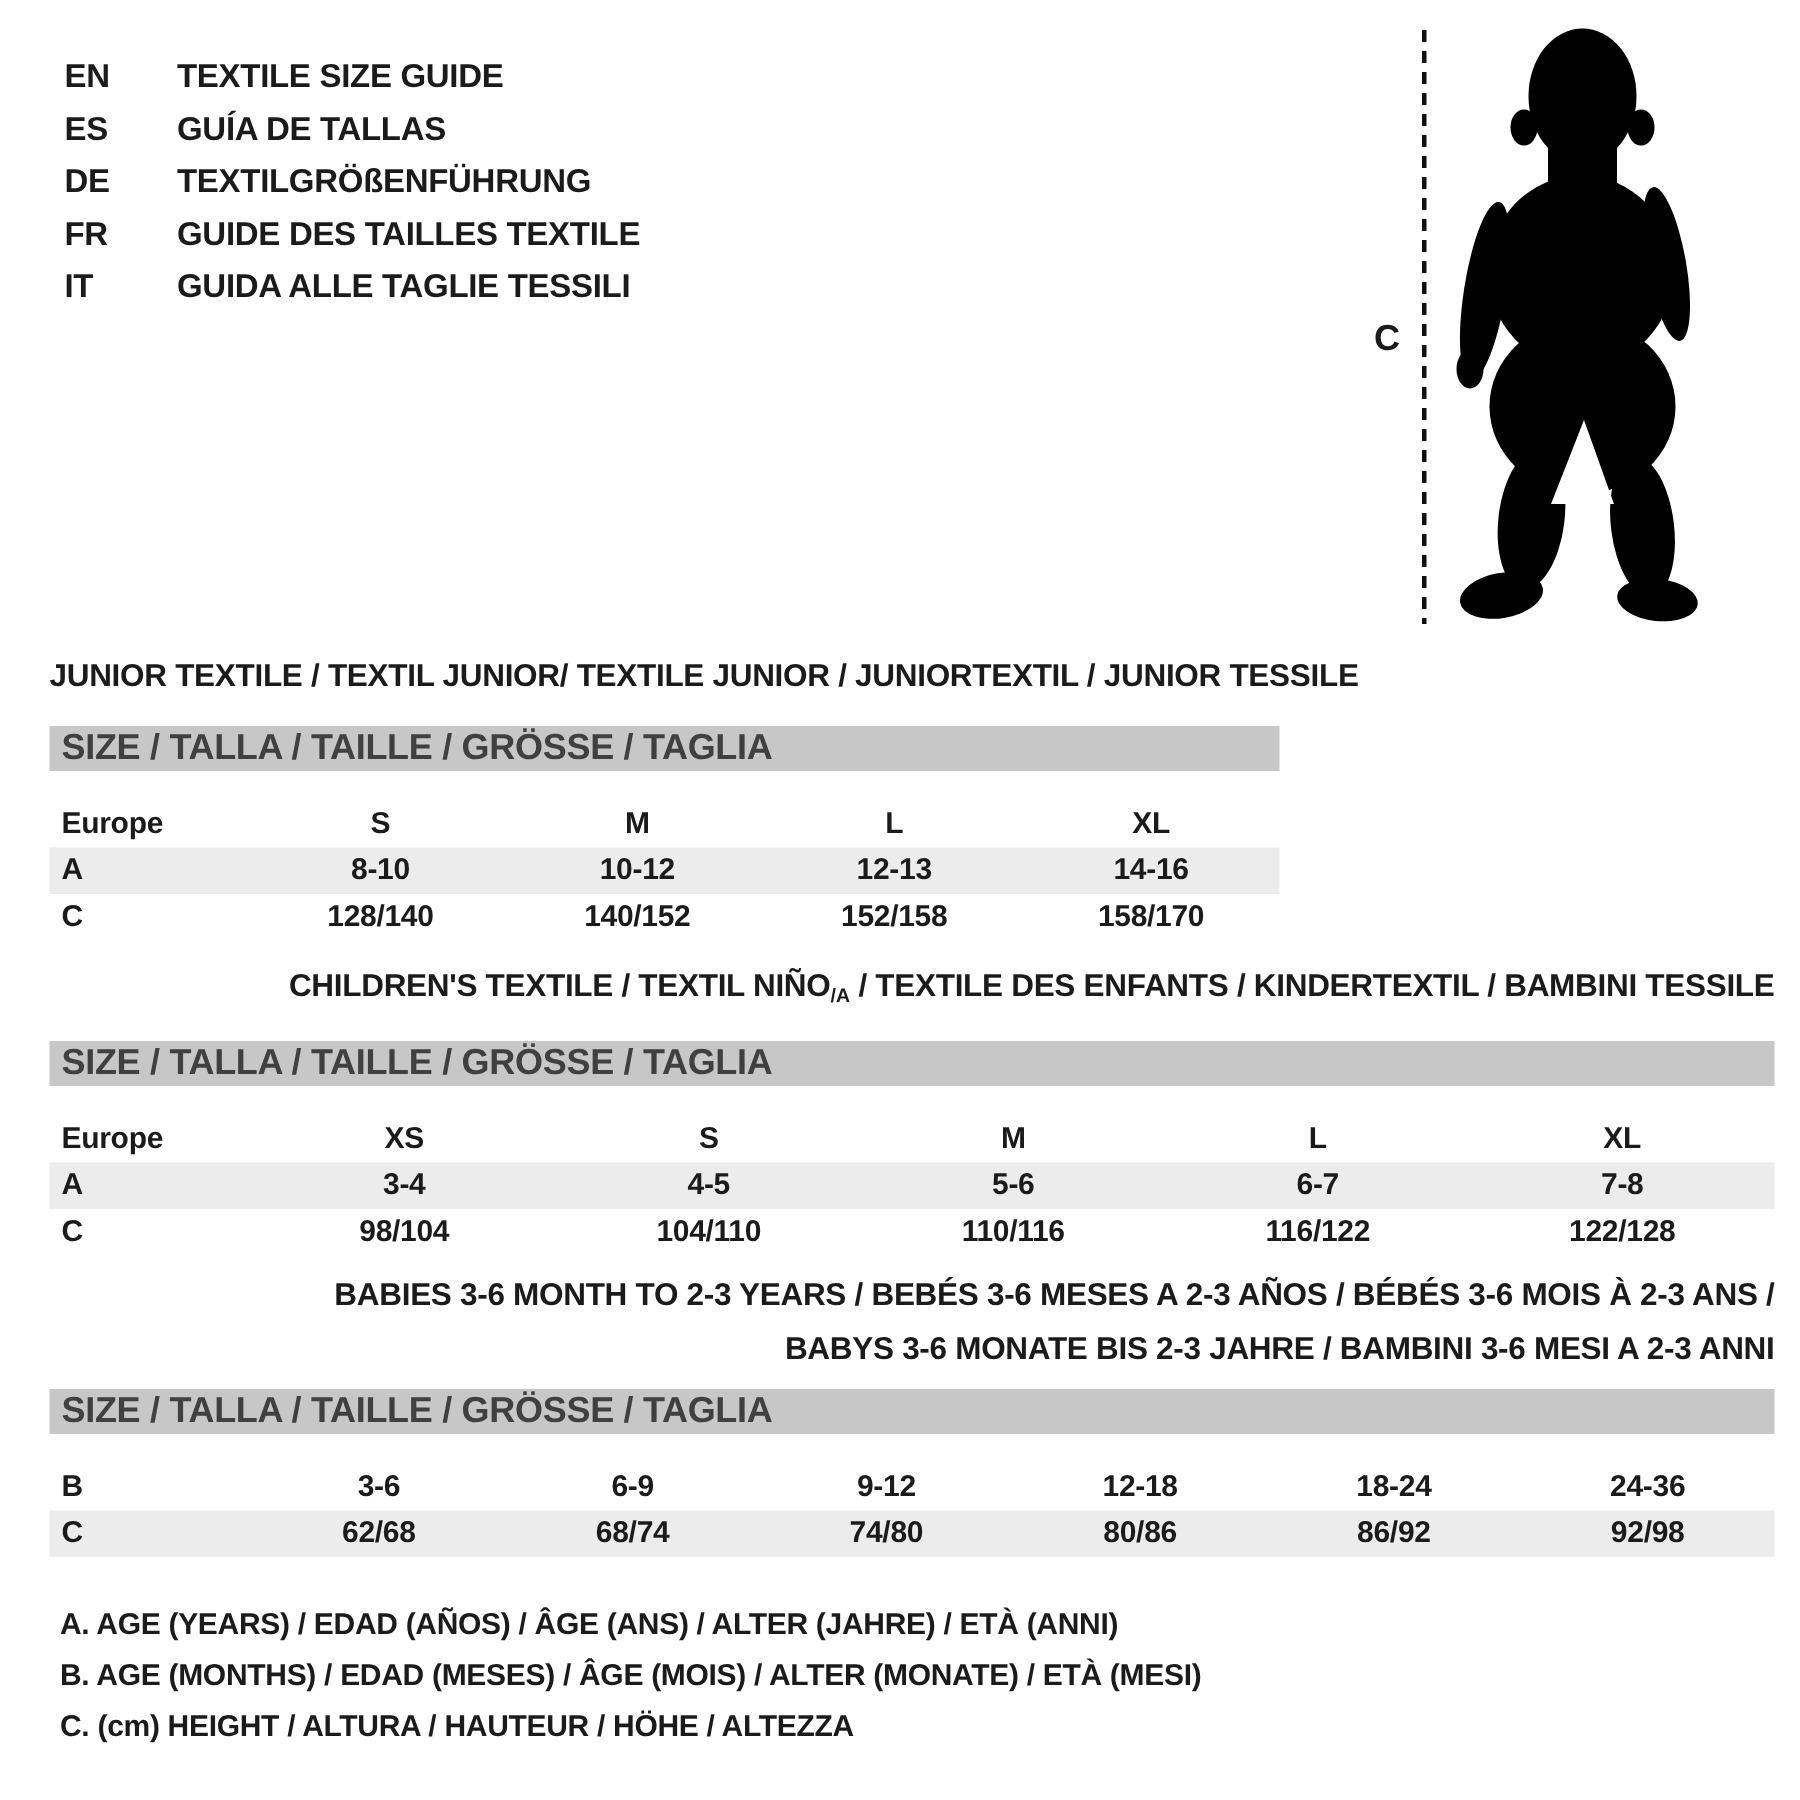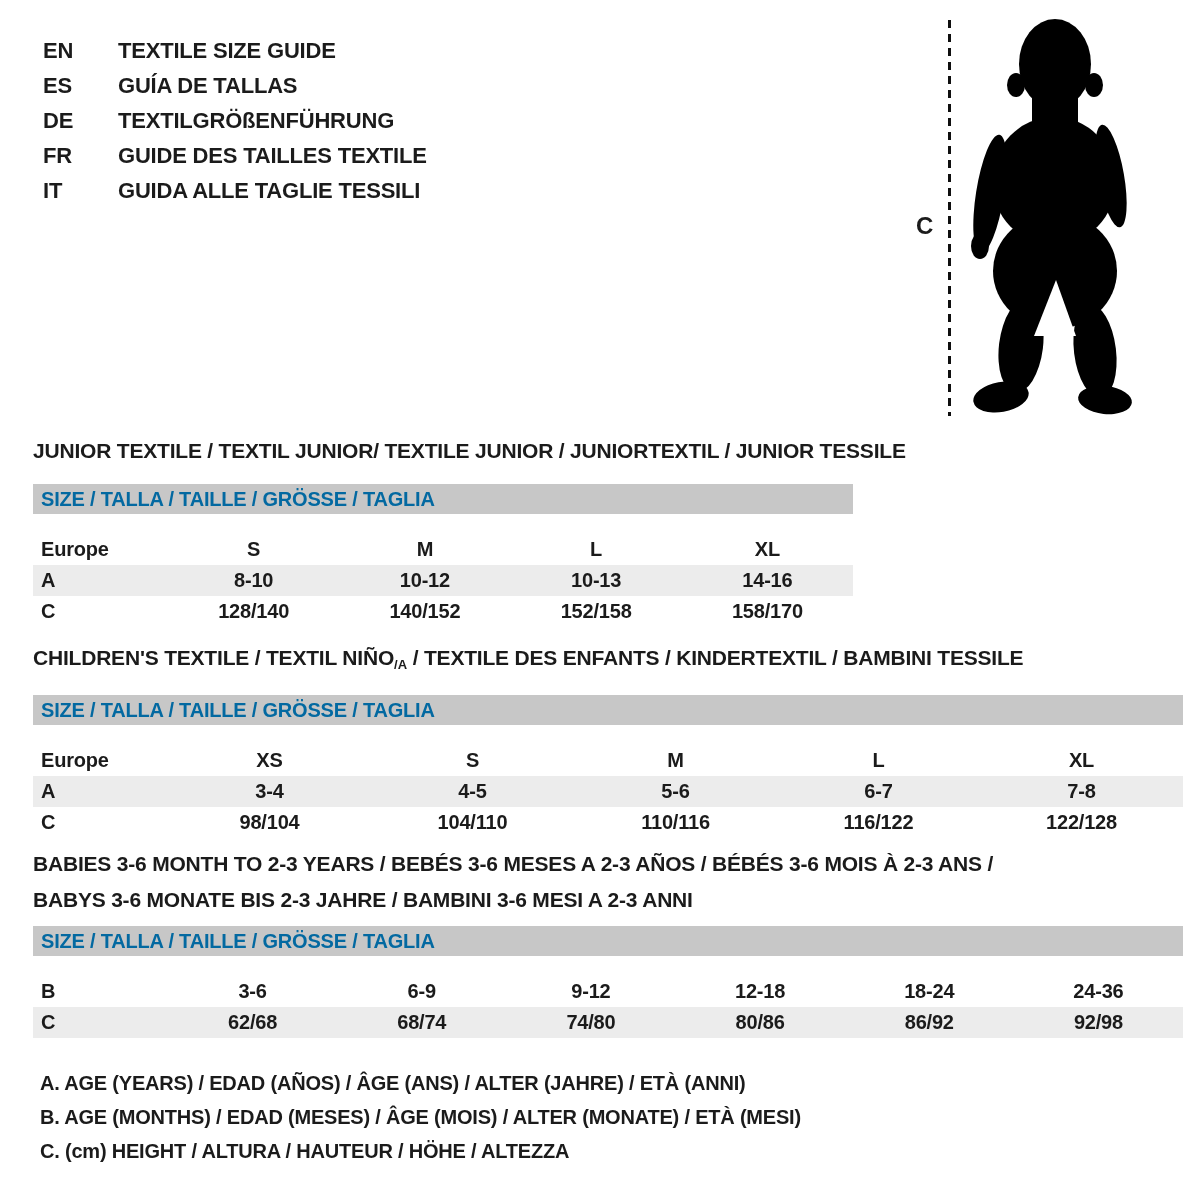--- a/index.html
+++ b/index.html
@@ -20,28 +20,28 @@
     position:absolute;left:48px;top:4px;width:3px;height:396px;
     background:repeating-linear-gradient(to bottom,#0f0f0f 0 8px,transparent 8px 14px);
   }
   .measure-label{position:absolute;left:16px;top:196px;font-size:24px;}
   .silhouette{position:absolute;left:68px;top:2px;}
   
   .section{position:absolute;left:33px;}
   .sec-junior{top:433px;width:820px;}
   .sec-children{top:640px;width:1150px;}
   .sec-babies{top:846px;width:1150px;}
-  .section-title{font-size:21px;line-height:36px;white-space:nowrap;}
+  .section-title{font-size:21px;line-height:36px;white-space:nowrap;text-align:right;}
   .section-title .sub{font-size:13px;vertical-align:-4px;letter-spacing:0;}
   .sec-junior .size-bar{margin-top:15px;}
   .sec-children .size-bar{margin-top:12px;}
   .sec-babies .size-bar{margin-top:8px;}
   .size-bar{
     height:30px;line-height:30px;background:var(--size-bar-bg,#c7c7c7);
-    padding-left:8px;font-size:20px;color:#0369a1;
+    padding-left:8px;font-size:24px;color:#404040;
   }
   .size-table{width:100%;margin-top:20px;}
   .trow{display:flex;height:31px;align-items:center;font-size:20px;}
   .trow.shaded{background:var(--shaded-row-bg,#ececec);}
   .tlabel{width:135px;flex:none;padding-left:8px;box-sizing:border-box;}
   .tcell{flex:1;text-align:center;}
   
   .legend{position:absolute;left:40px;top:1066px;font-size:20px;}
   .footnote{height:34px;line-height:34px;white-space:nowrap;}
 </style>
@@ -106,21 +106,21 @@
           <span class="tlabel">Europe</span>
           <span class="tcell">S</span>
           <span class="tcell">M</span>
           <span class="tcell">L</span>
           <span class="tcell">XL</span>
         </div>
         <div class="trow shaded">
           <span class="tlabel">A</span>
           <span class="tcell">8-10</span>
           <span class="tcell">10-12</span>
-          <span class="tcell">10-13</span>
+          <span class="tcell">12-13</span>
           <span class="tcell">14-16</span>
         </div>
         <div class="trow">
           <span class="tlabel">C</span>
           <span class="tcell">128/140</span>
           <span class="tcell">140/152</span>
           <span class="tcell">152/158</span>
           <span class="tcell">158/170</span>
         </div>
       </div>

